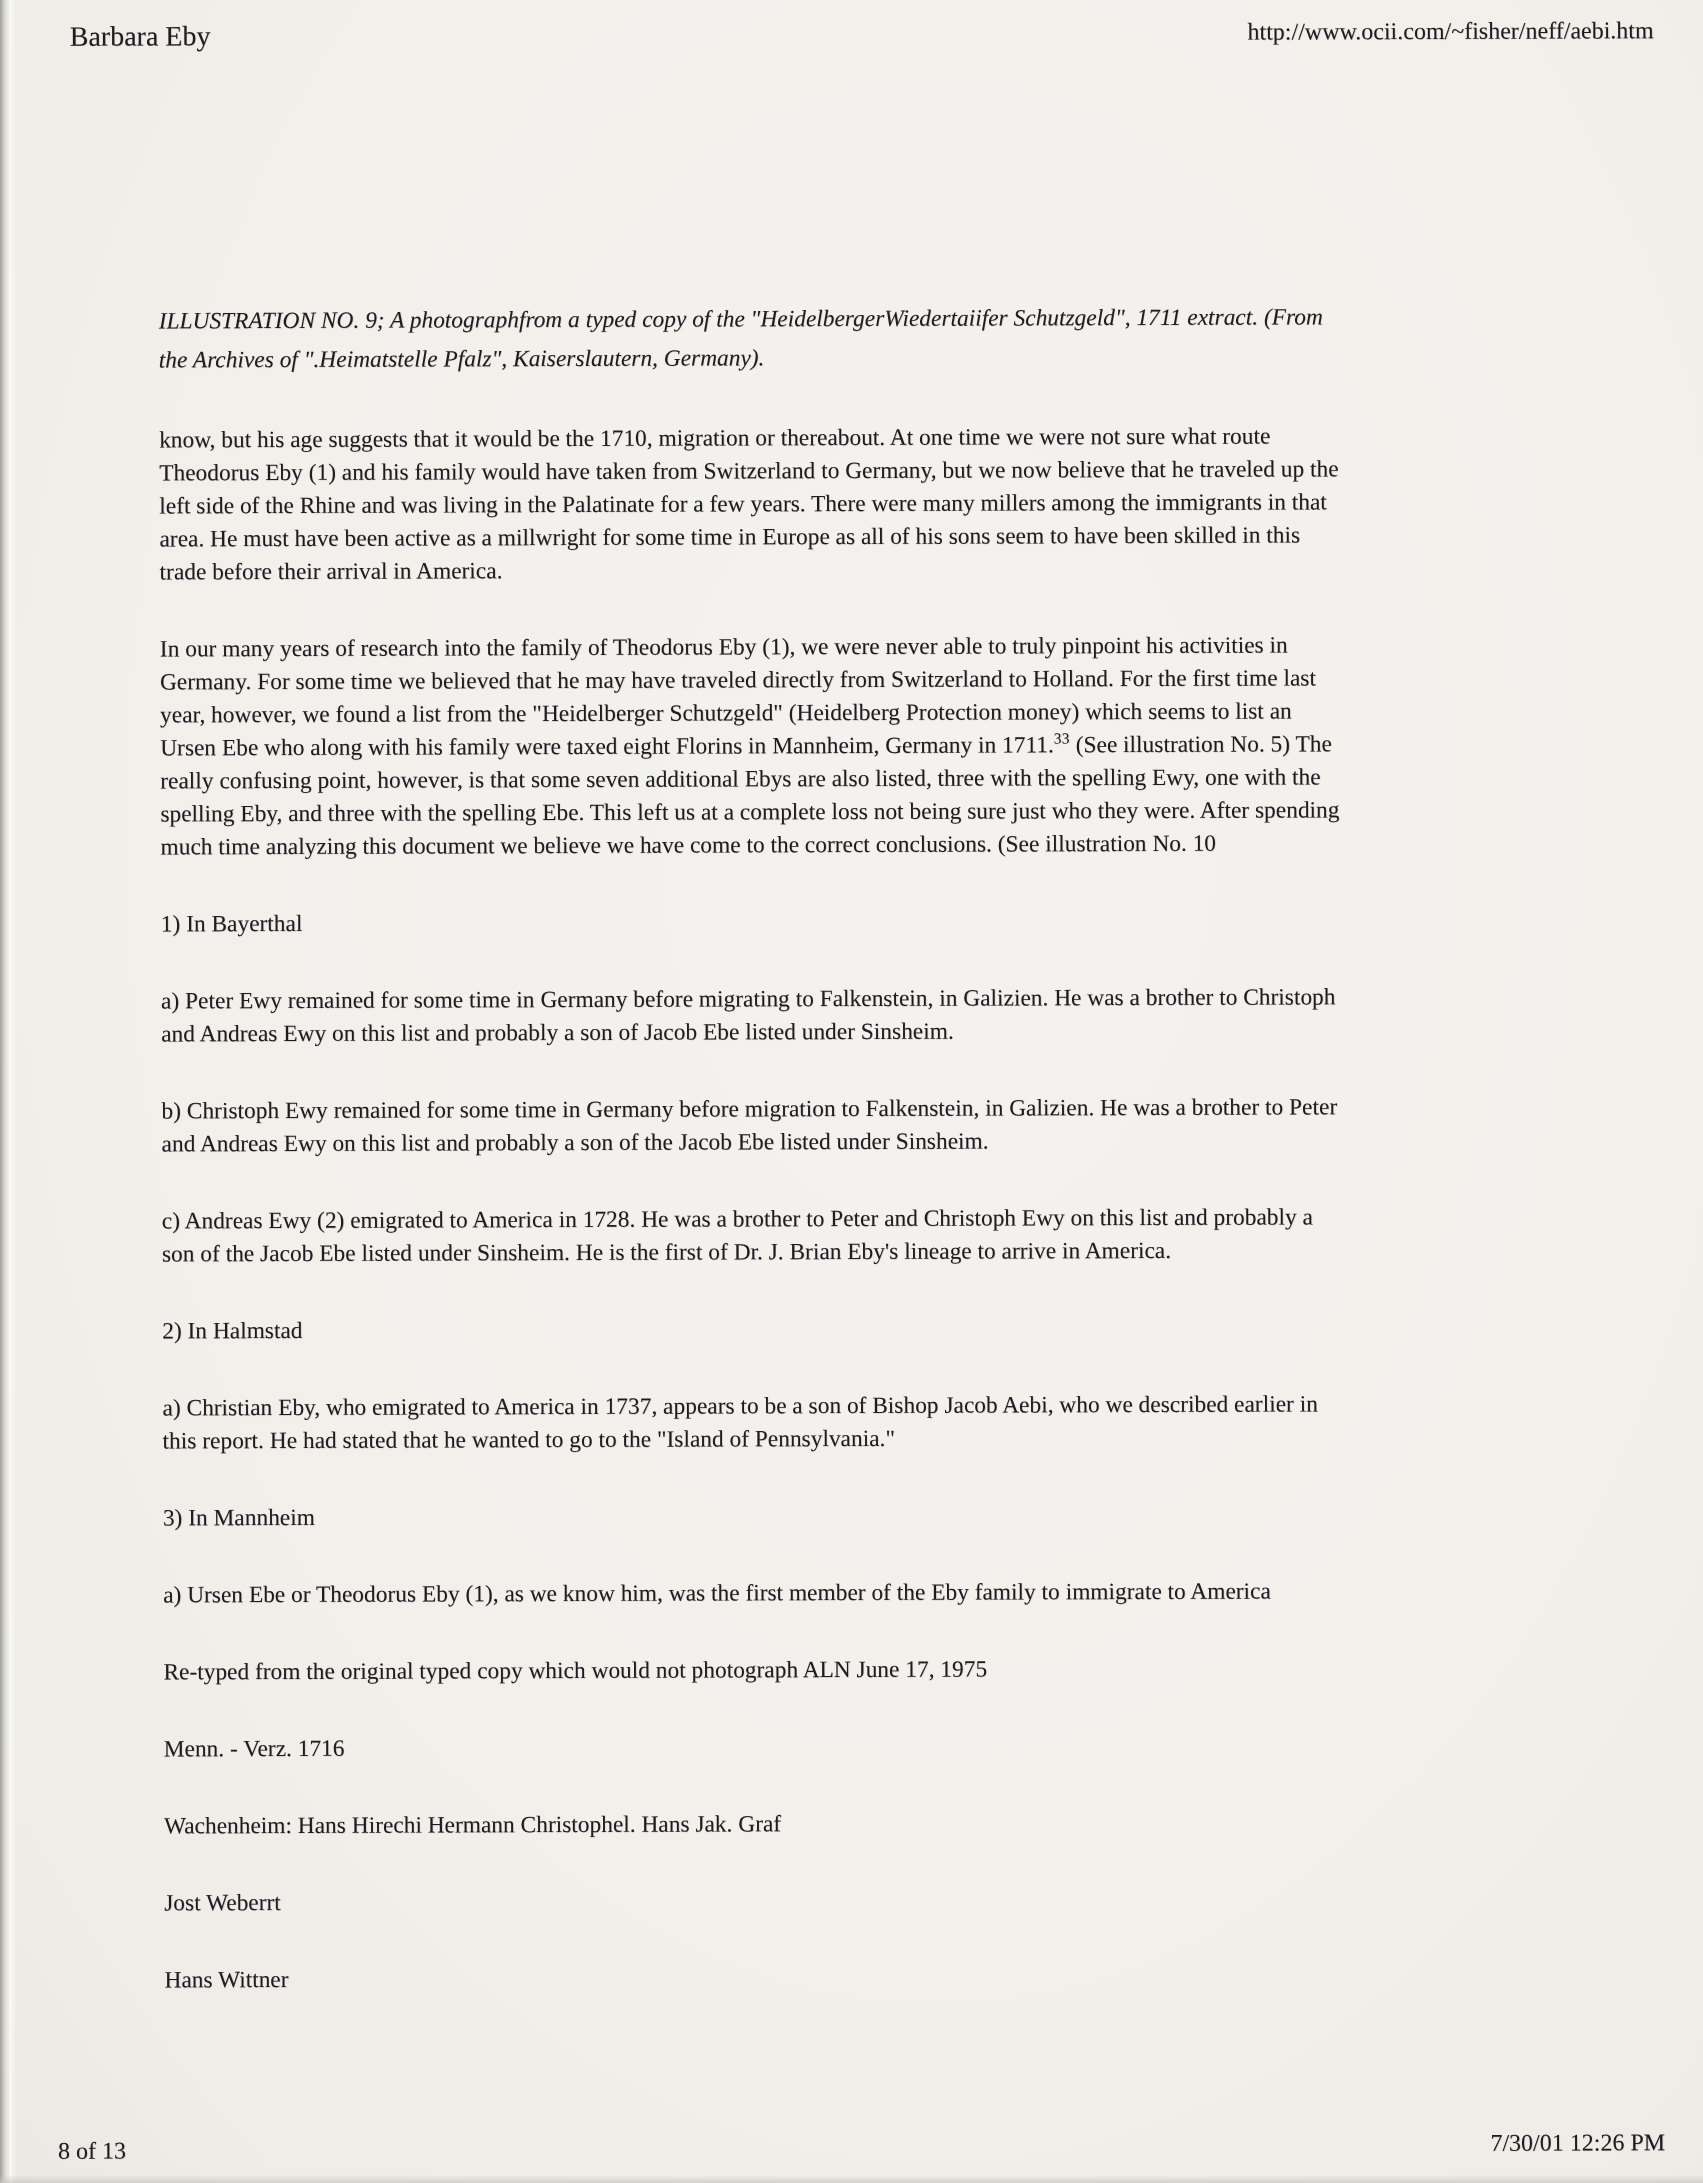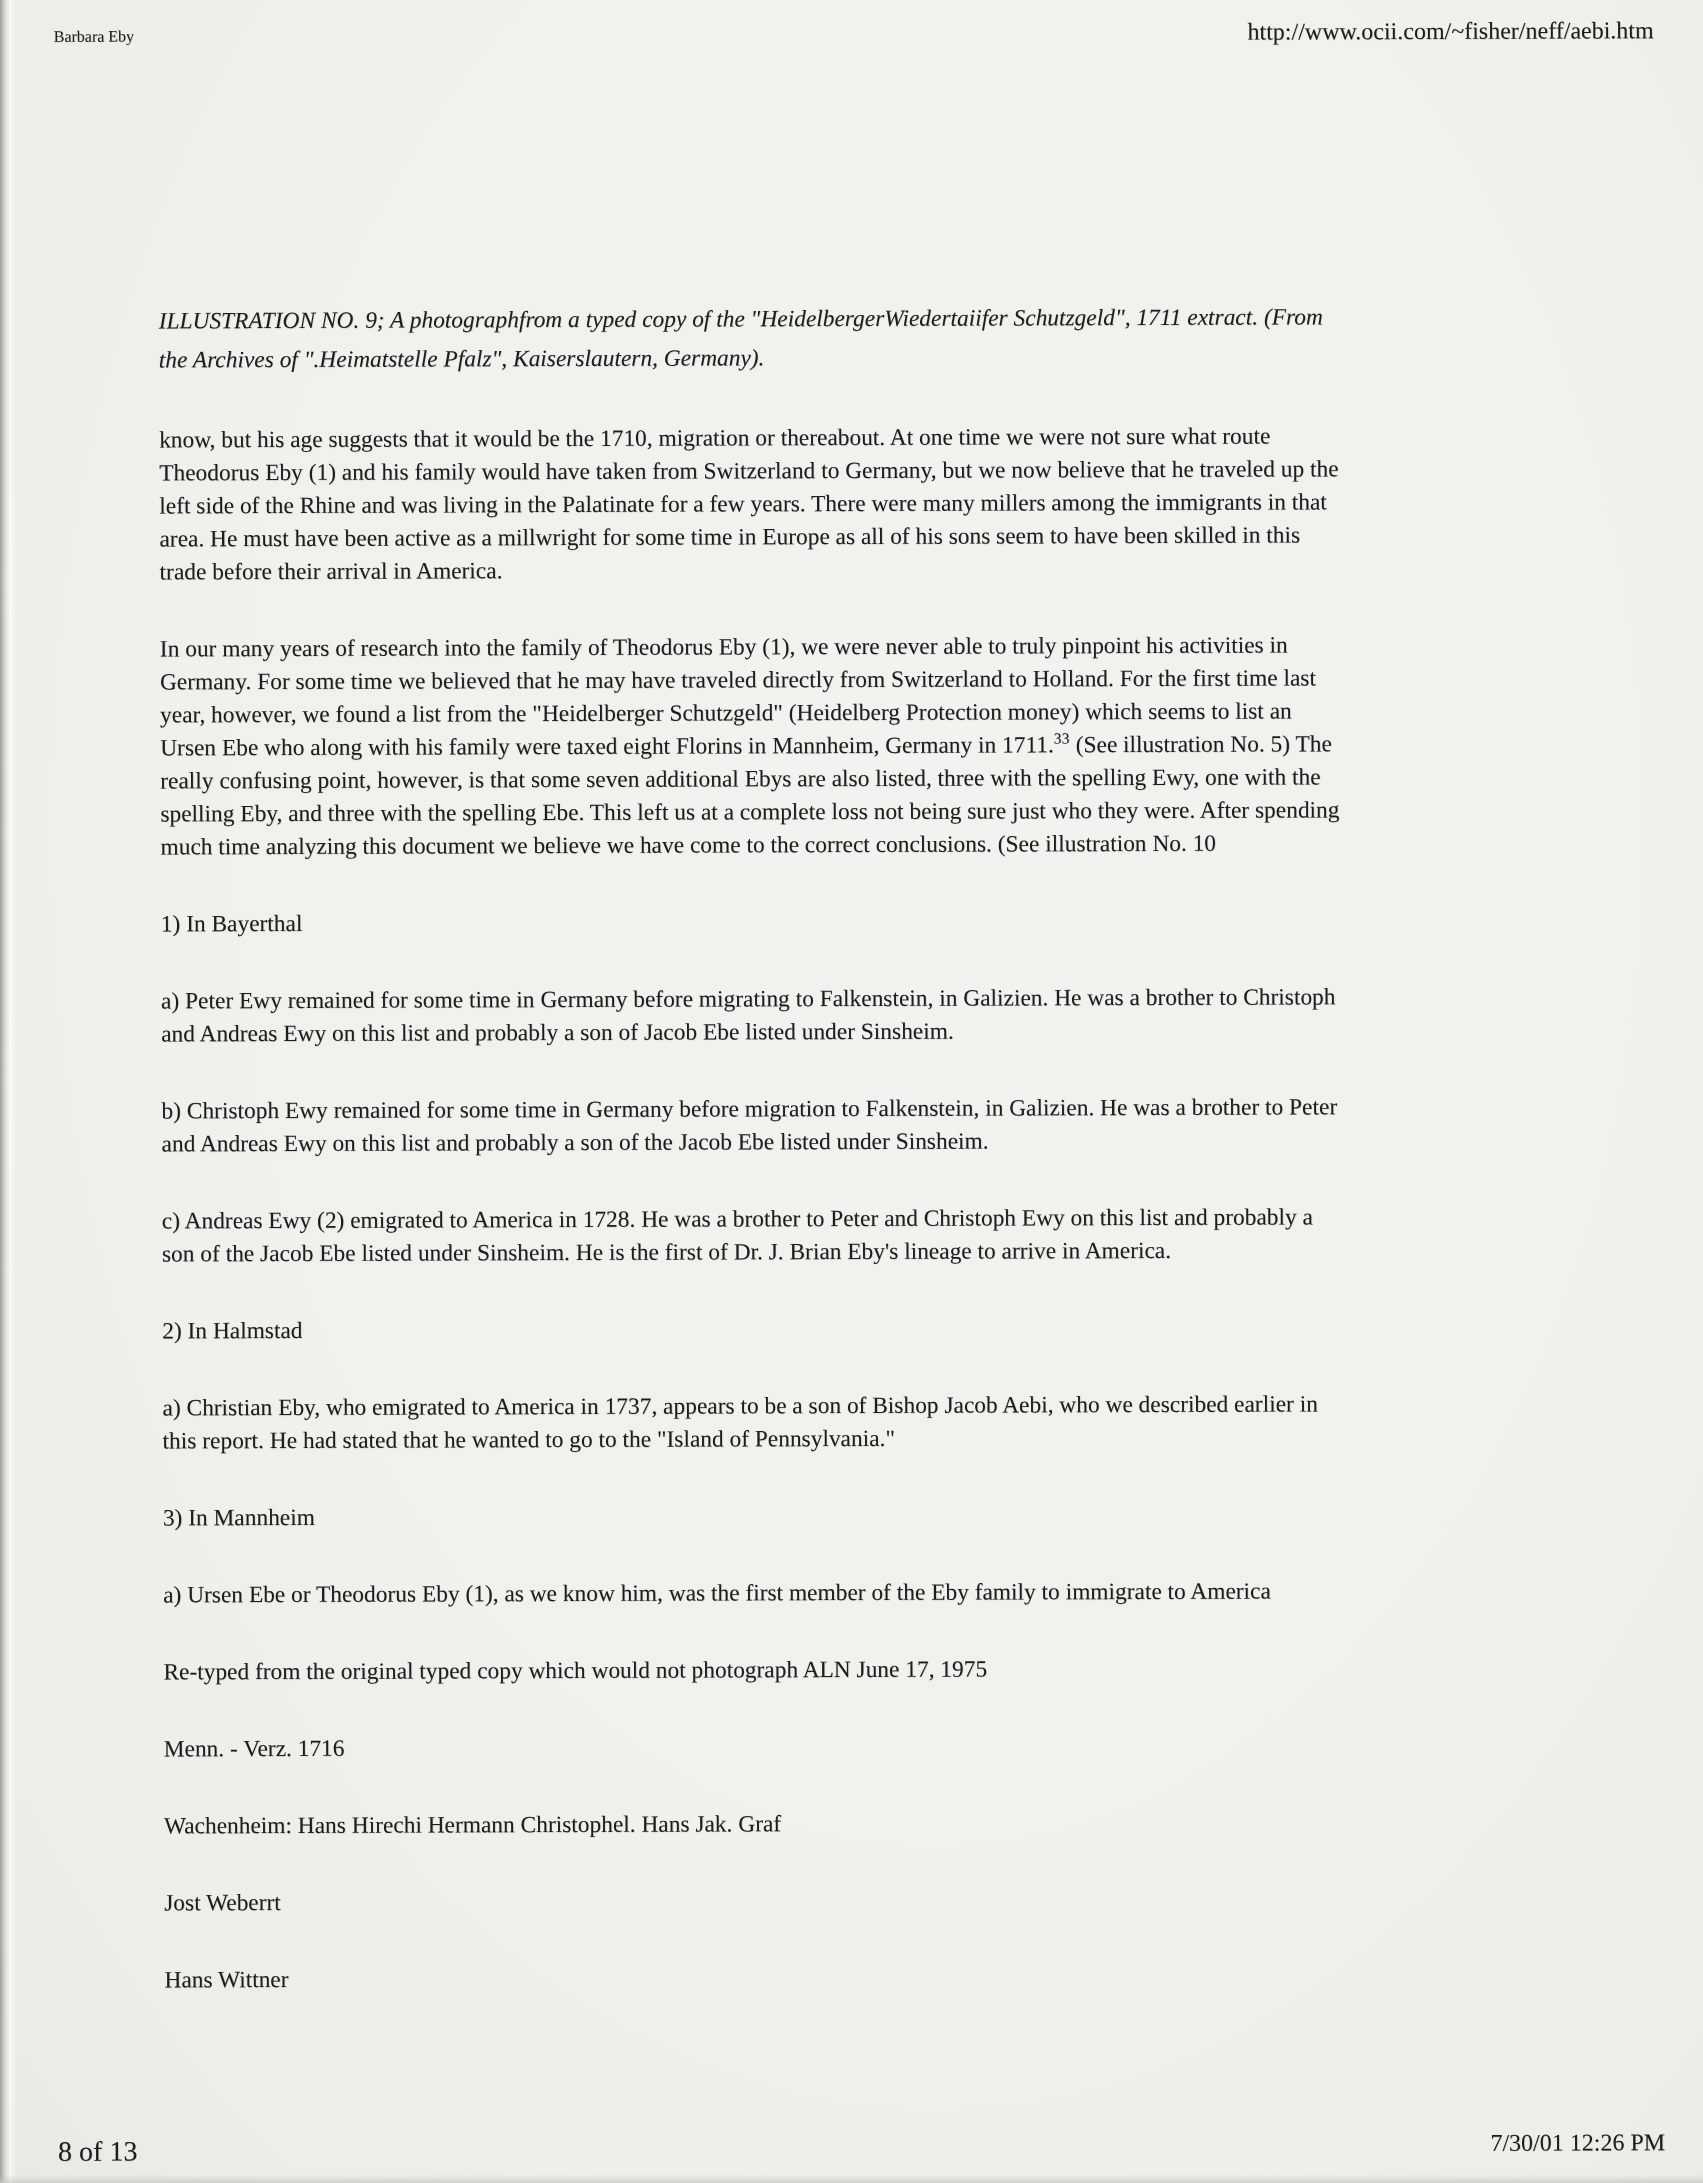--- a/index.html
+++ b/index.html
@@ -43,22 +43,22 @@
     opacity: 0.75;
   }
   .tilt {
     position: absolute;
     inset: 0;
     transform: rotate(-0.2deg);
     transform-origin: 50% 45%;
   }
   .header-author {
     position: absolute;
-    left: 57px; top: 19px;
-    font-size: 16px;
+    left: 73px; top: 19px;
+    font-size: 28px;
     line-height: 29px;
   }
   .header-url {
     position: absolute;
     right: 47px; top: 19px;
     font-size: 24px;
     line-height: 29px;
   }
   .content {
     position: absolute;
@@ -85,21 +85,21 @@
     line-height: 0;
     letter-spacing: 0.3px;
   }
   .uline {
     text-decoration-thickness: 2px;
     text-underline-offset: 4.7px;
   }
   .footer-page {
     position: absolute;
     left: 54px; top: 2134px;
-    font-size: 28px;
+    font-size: 24px;
     line-height: 29px;
   }
   .footer-time {
     position: absolute;
     right: 43px; top: 2131px;
     font-size: 24px;
     line-height: 29px;
     margin-left: 23px;
   }
 </style>

